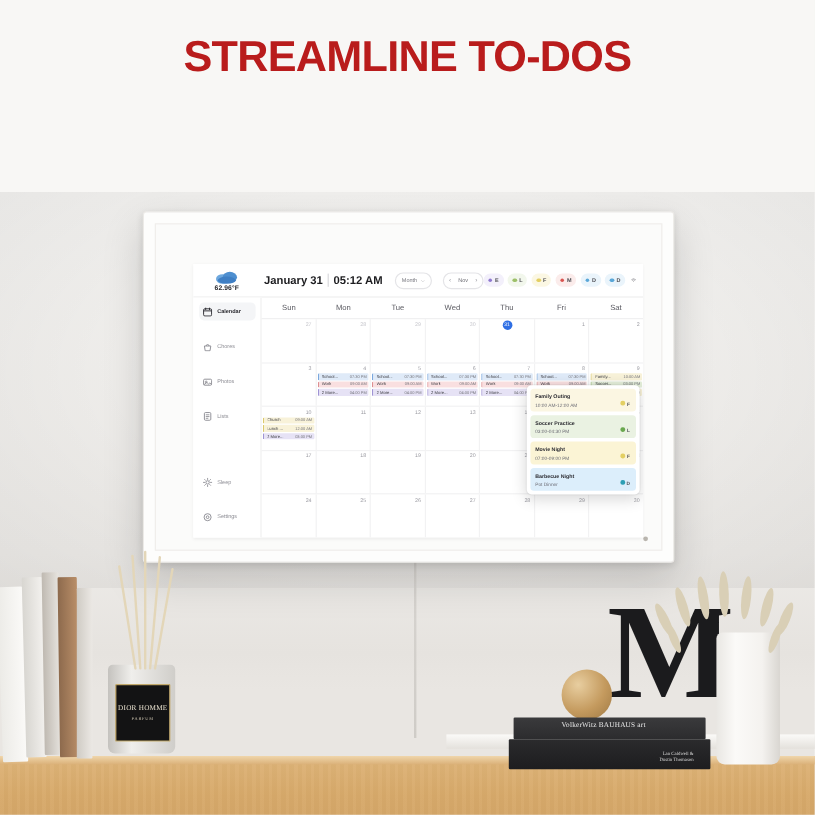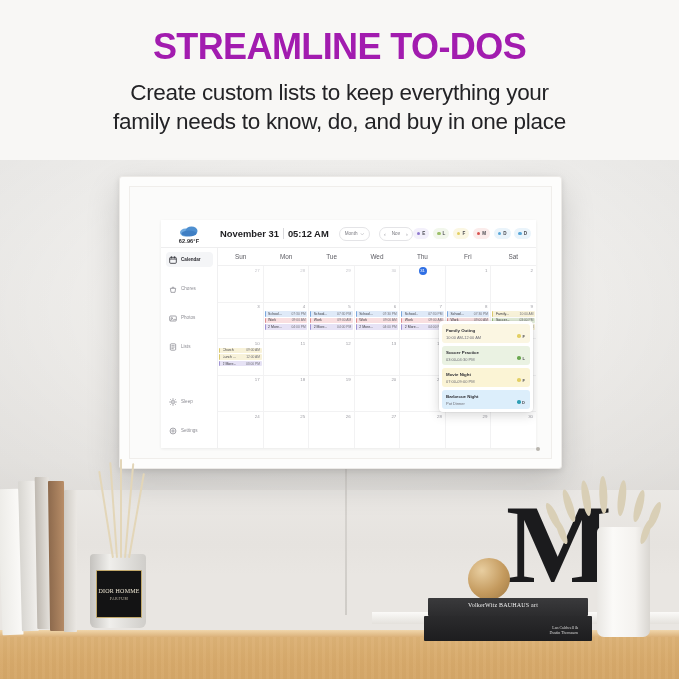--- a/index.html
+++ b/index.html
@@ -9,21 +9,21 @@
     background:#f7f6f4;
   }
   
   #promo{
     position:absolute;left:0;top:0;width:679px;height:160px;
     background:#f8f7f5;text-align:center;
   }
   #promo-title{
     margin:0;padding-top:29px;
     font-size:36px;font-weight:bold;letter-spacing:-0.6px;
-    color:#a21caf;line-height:1;
+    color:#b91c1c;line-height:1;
   }
   #promo-sub{
     margin:0;padding-top:13px;
     font-size:22.5px;font-weight:400;color:#232326;line-height:1.3;
     letter-spacing:-0.3px;
   }
   
   #room{
     position:absolute;left:0;top:160px;width:679px;height:519px;
     background:linear-gradient(180deg,#f3f2f0 0%,#edebe8 58%,#e6e3df 74%,#e9e6e2 80%);
@@ -227,24 +227,20 @@
   #shelf{
     position:absolute;left:372px;top:452px;width:330px;height:12px;
     background:linear-gradient(180deg,#fbfaf8,#e4e1dc);
   }
 </style>
 </head>
 <body>
 
 <div id="promo">
   <h1 id="promo-title">STREAMLINE TO-DOS</h1>
-  <p id="promo-sub">
-    <span>Create custom lists to keep everything your</span><br>
-    <span>family needs to know, do, and buy in one place</span>
-  </p>
 </div>
 
 <div id="room">
   <div id="wall-shadow"></div>
   <div id="shelf"></div>
   <div id="cable"></div>
   <div id="desk"></div>
   <div id="desk-edge"></div>
   <div id="desk-grain"></div>
 </div>
@@ -260,21 +256,21 @@
         <div id="weather">
           <svg id="cloud-icon" width="20" height="12" viewBox="0 0 40 24">
             <ellipse cx="13" cy="15" rx="11" ry="8" fill="#6ea8de"></ellipse>
             <ellipse cx="25" cy="12" rx="12" ry="9" fill="#4e8fd0"></ellipse>
             <ellipse cx="20" cy="17" rx="15" ry="6" fill="#3f7fc4"></ellipse>
           </svg>
           <div id="temp">62.96°F</div>
         </div>
 
         <div id="datetime">
-          <span>November 31</span>
+          <span>January 31</span>
           <span id="dt-sep"></span>
           <span>05:12 AM</span>
         </div>
 
         <div class="pill" id="viewsel">
           <span>Month</span>
           <span>⌵</span>
         </div>
 
         <div class="pill" id="navpill">

